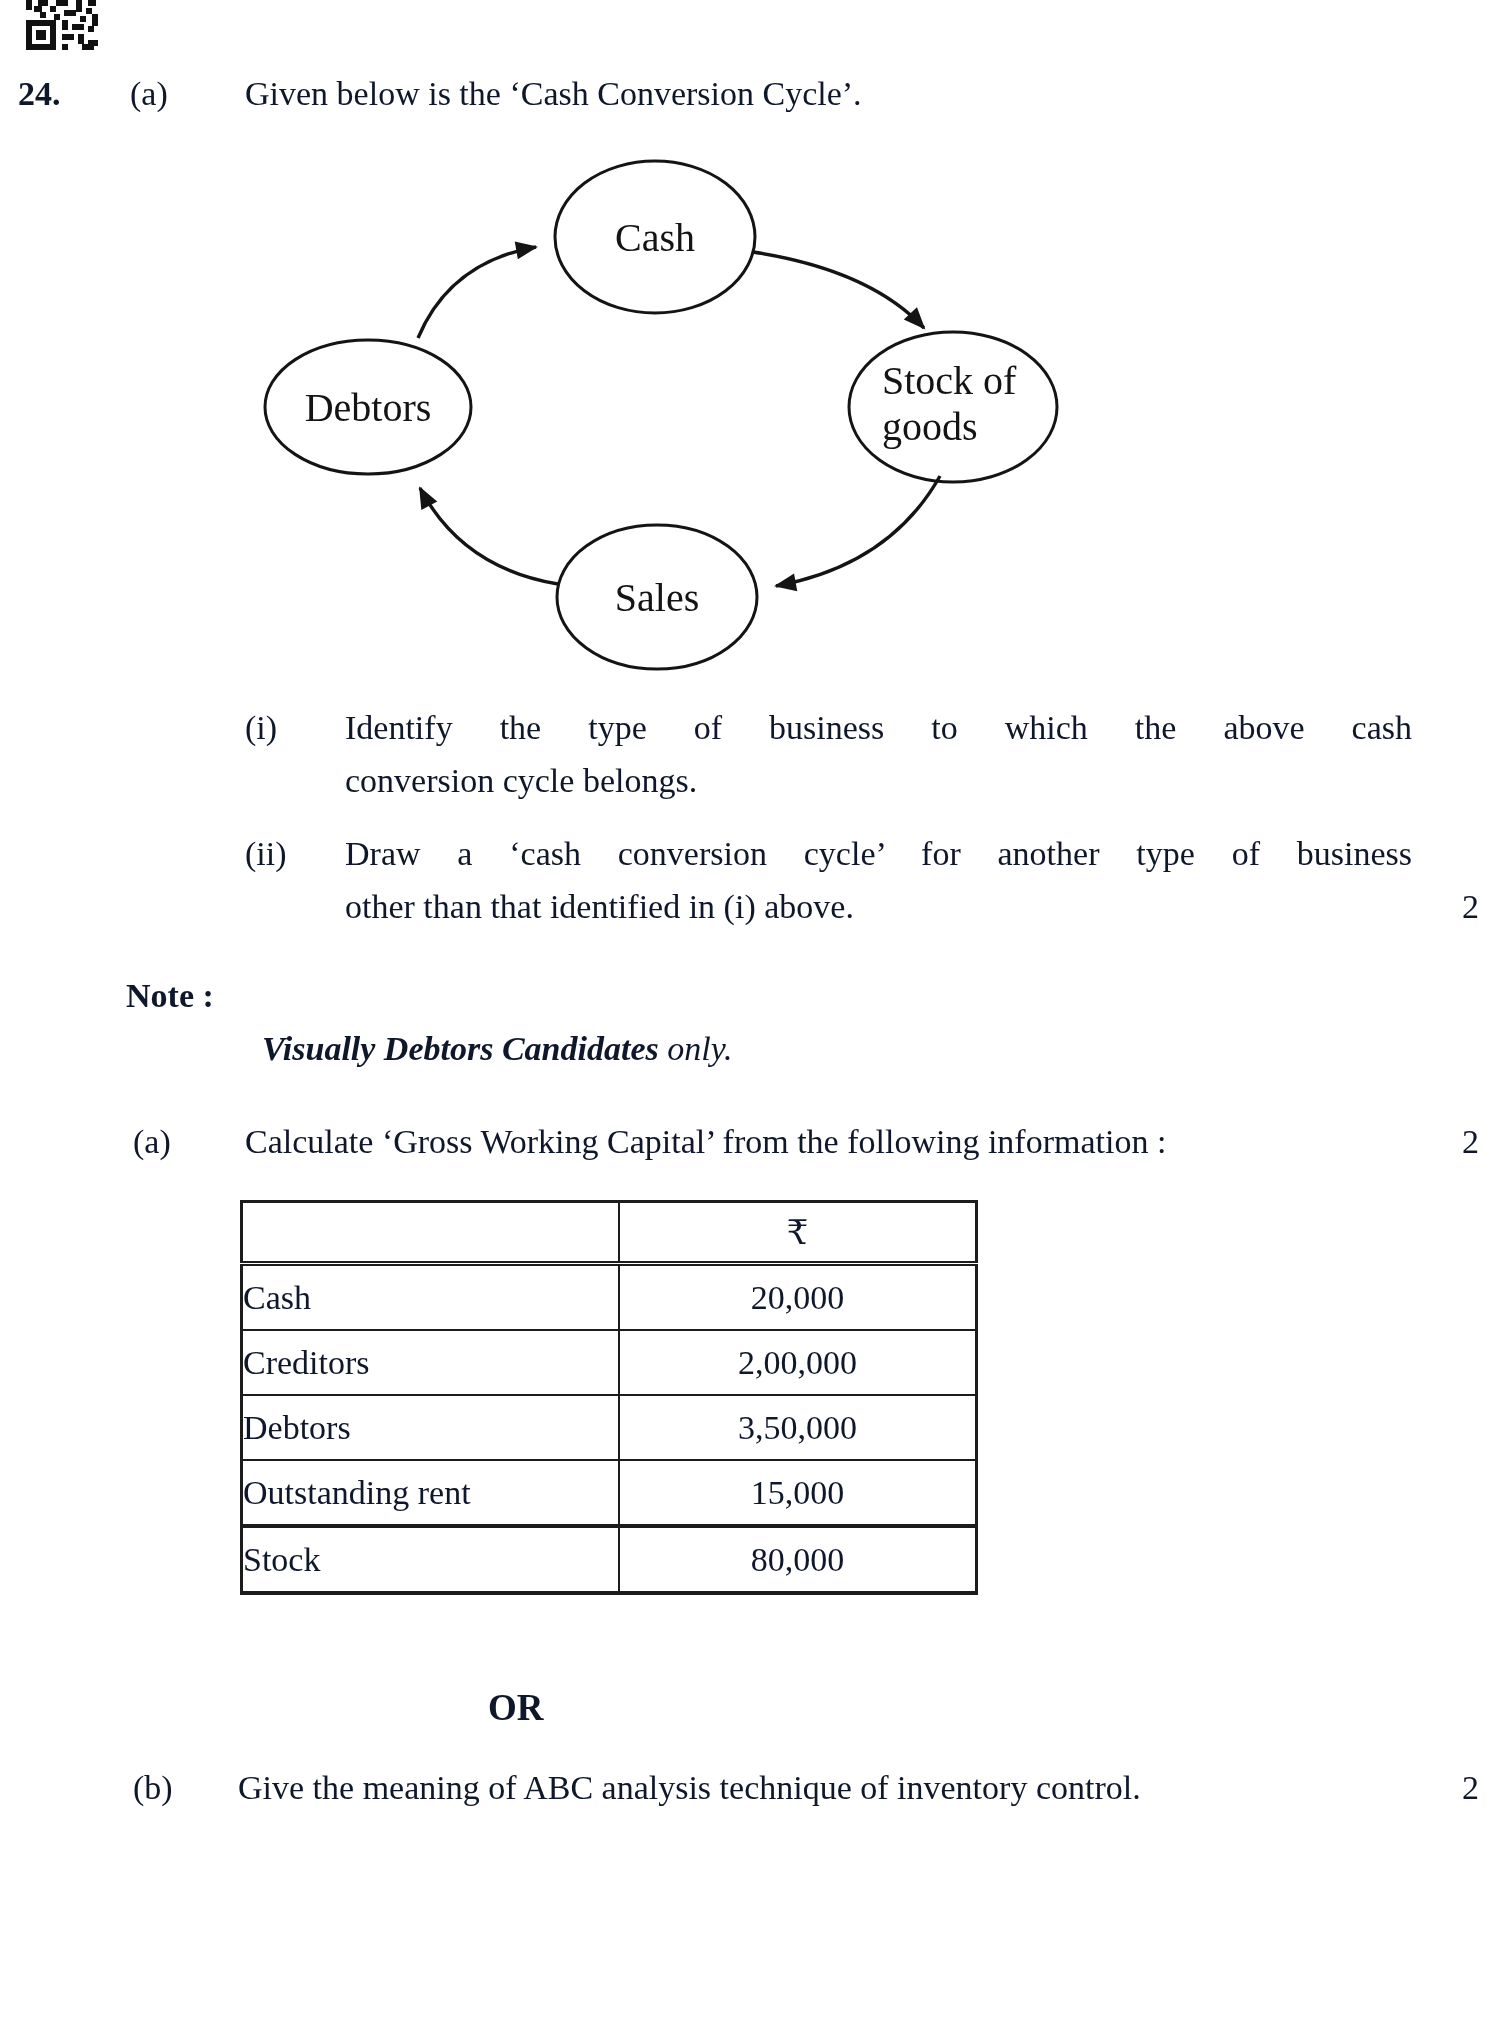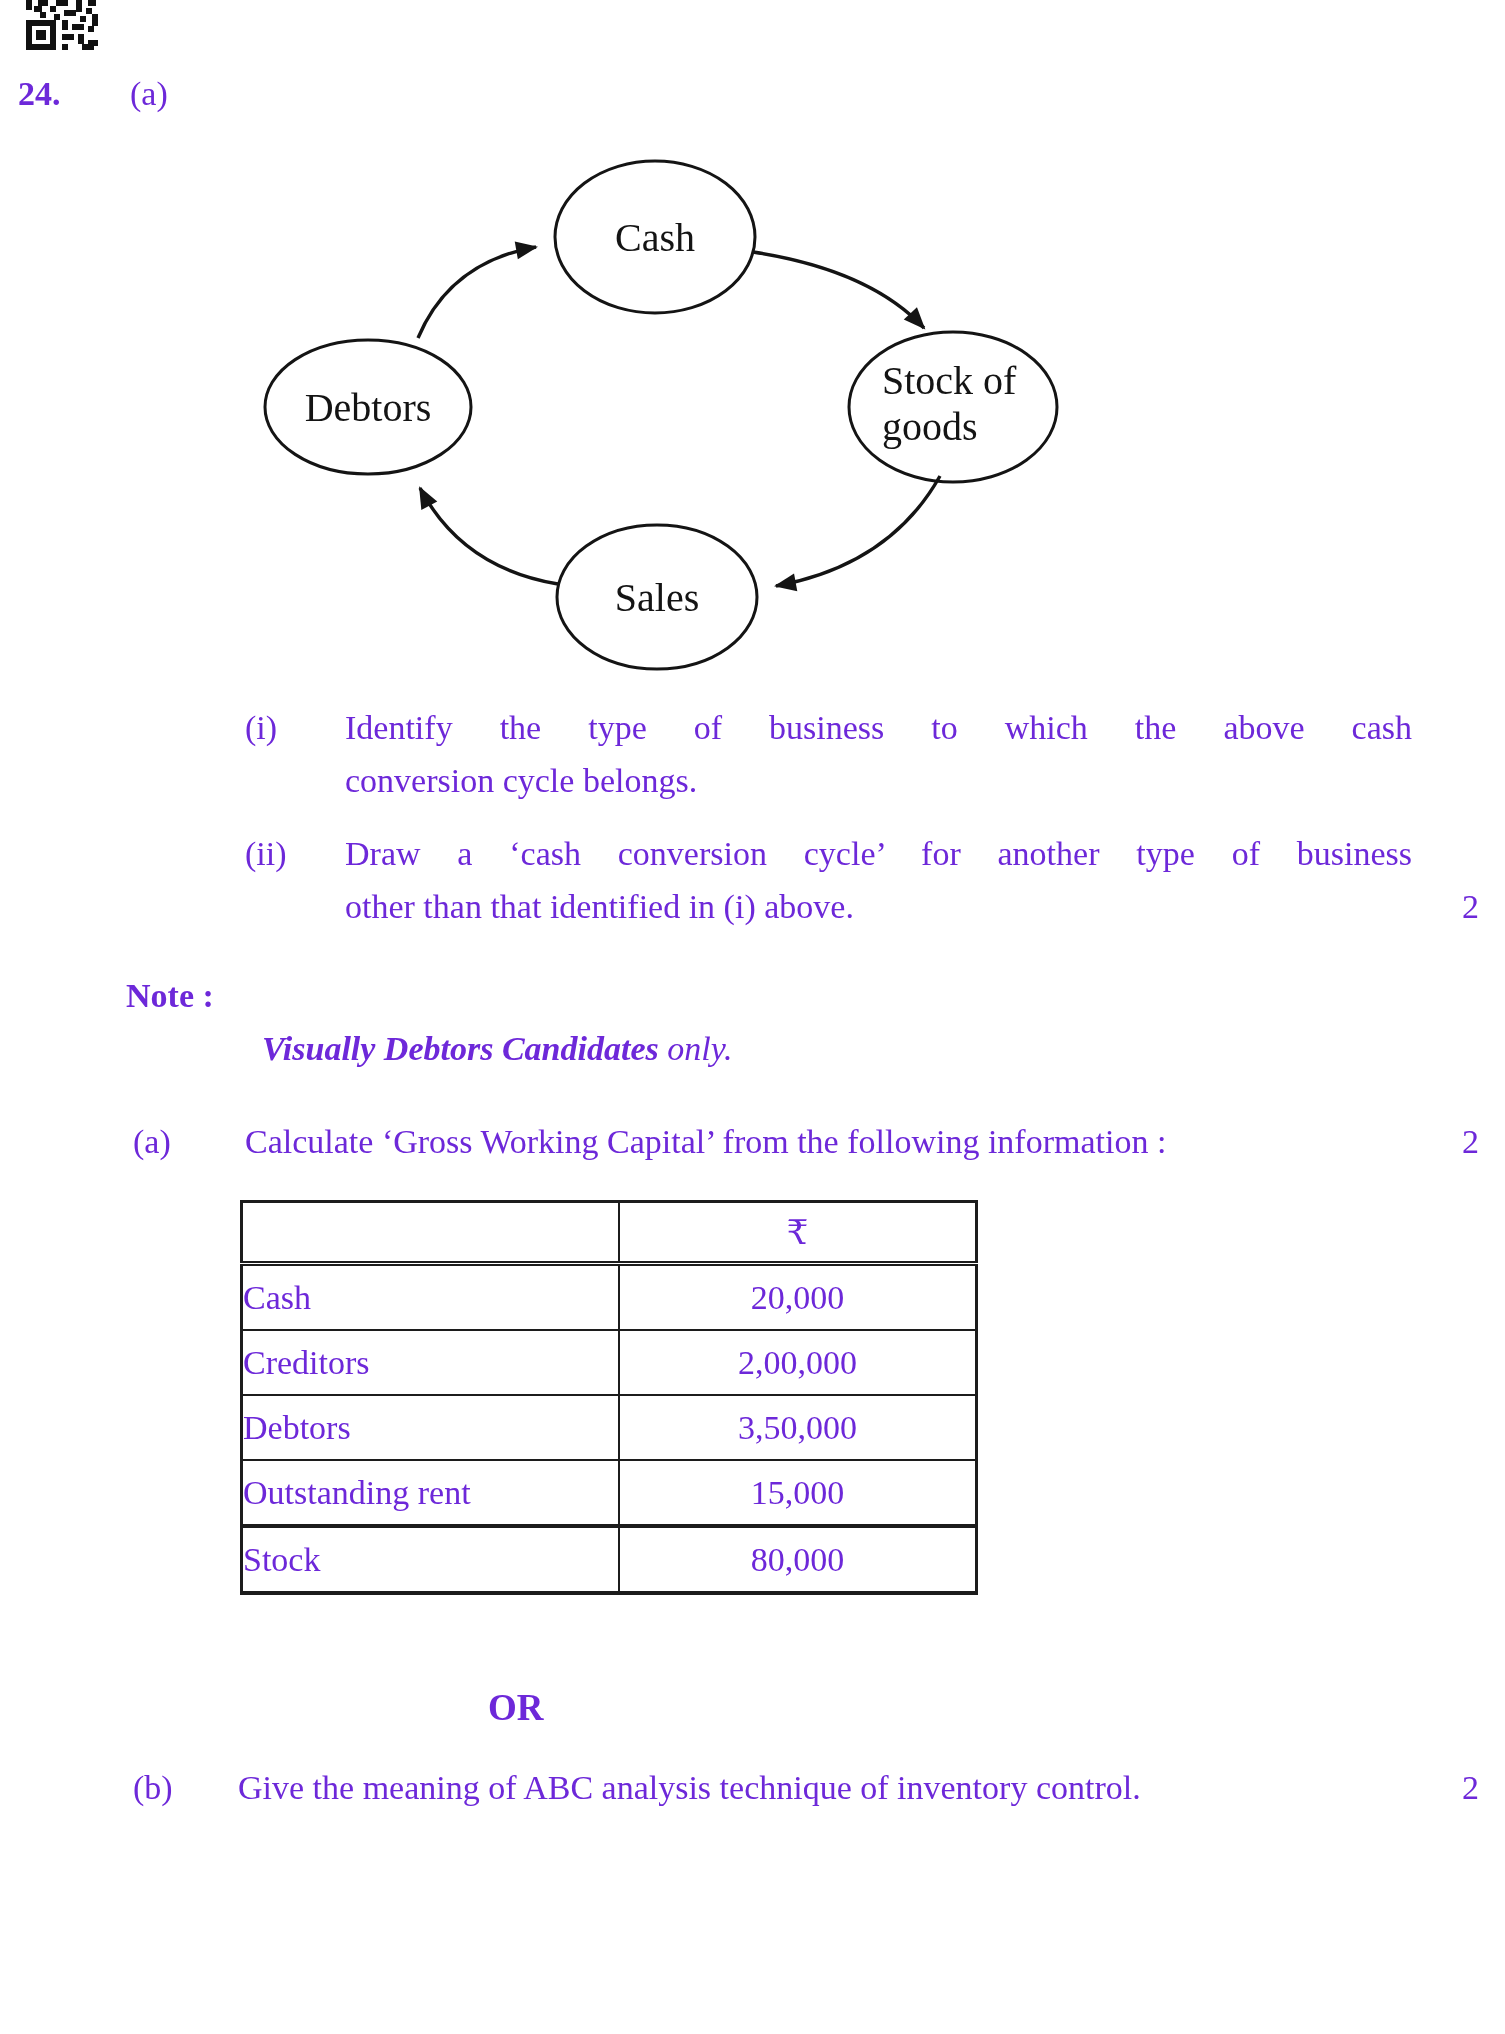--- a/index.html
+++ b/index.html
@@ -1,20 +1,20 @@
 <!DOCTYPE html>
 <html><head>
 <meta charset="utf-8">
 <style>
   html,body{margin:0;padding:0;background:#ffffff;}
   #page{
     position:relative;
     width:1505px;height:2034px;
     background:#ffffff;
-    color:#6d28d9;
+    color:#0f172a;
     font-family:"Liberation Serif", serif;
     overflow:hidden;
   }
   .abs{position:absolute;}
   .t{font-size:34px;line-height:1.5;white-space:nowrap;}
   .b{font-weight:bold;}
   .it{font-style:italic;}
   .bit{font-weight:bold;}
   .jline{
     text-align:justify;
@@ -84,20 +84,21 @@
         <rect x="36" y="34" width="12" height="6"></rect>
       <rect x="52" y="34" width="6" height="10"></rect>
         <rect x="62" y="40" width="10" height="6"></rect>
       <rect x="36" y="44" width="6" height="6"></rect>
         <rect x="56" y="44" width="12" height="6"></rect>
     </g>
   </svg>
 
   <div class="abs t b" style="left:18px;top:68px">24.</div>
   <div class="abs t" style="left:130px;top:68px">(a)</div>
+  <div class="abs t" style="left:245px;top:68px">Given below is the ‘Cash Conversion Cycle’.</div>
 
   <svg class="abs diagram-svg" style="left:170px;top:140px" width="970" height="545" viewBox="0 0 970 545">
     <defs>
       <marker id="arrow" markerUnits="userSpaceOnUse" markerWidth="26" markerHeight="22" refX="22" refY="11" orient="auto">
         <path d="M2,2 L24,11 L2,20 Z" fill="#141414"></path>
       </marker>
     </defs>
 
     <path class="flow" d="M 248 198 Q 280 122 366 107" marker-end="url(#arrow)"></path>
     <path class="flow" d="M 583 112 Q 700 130 754 188" marker-end="url(#arrow)"></path>

